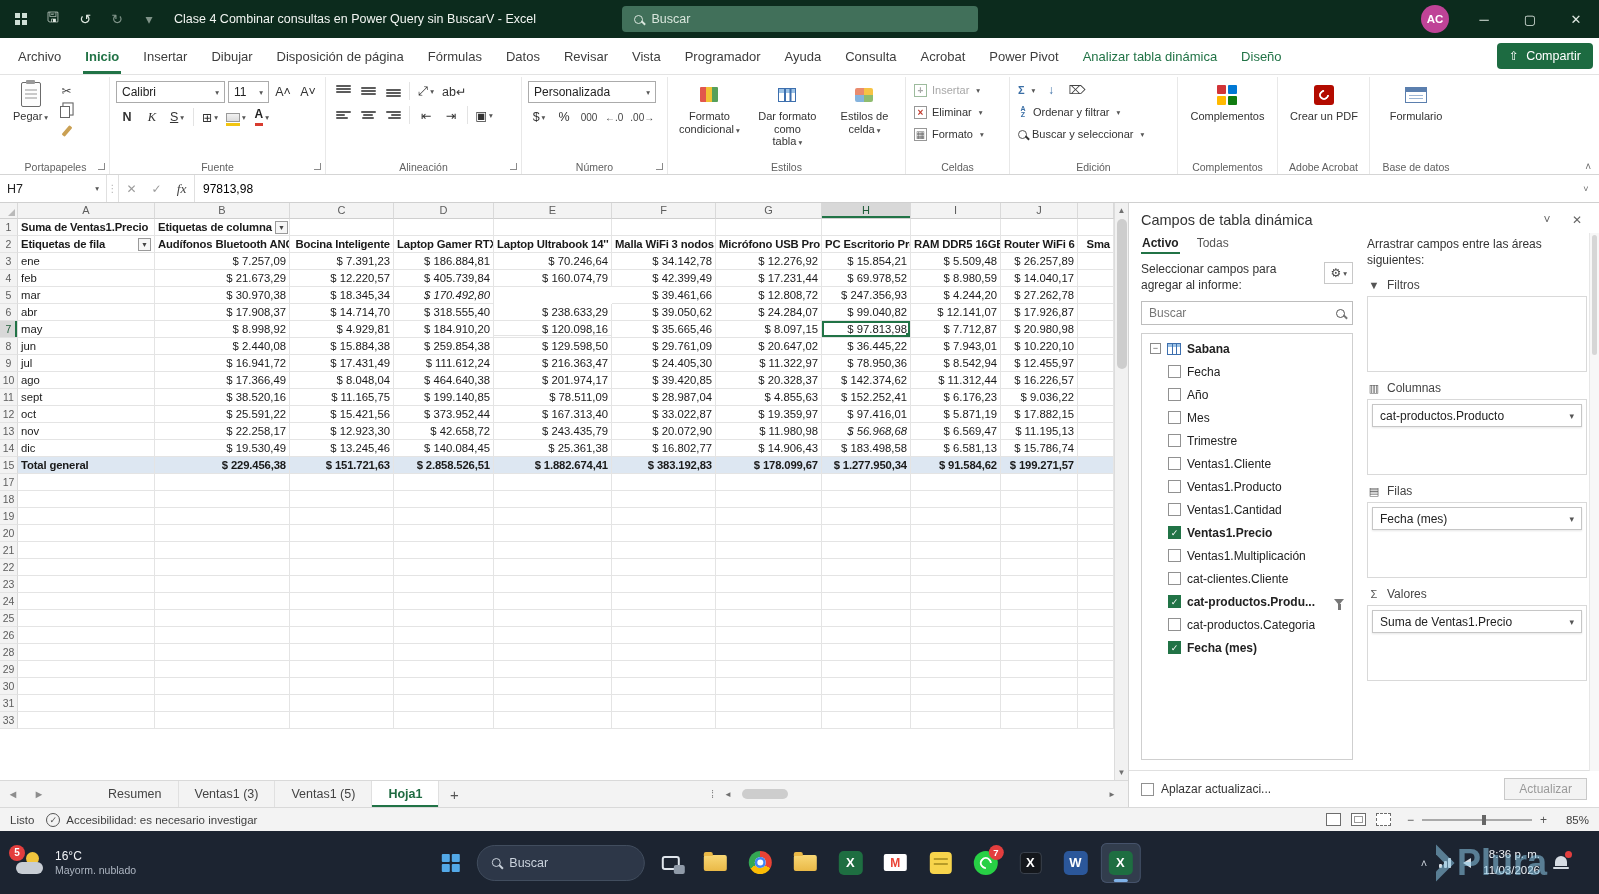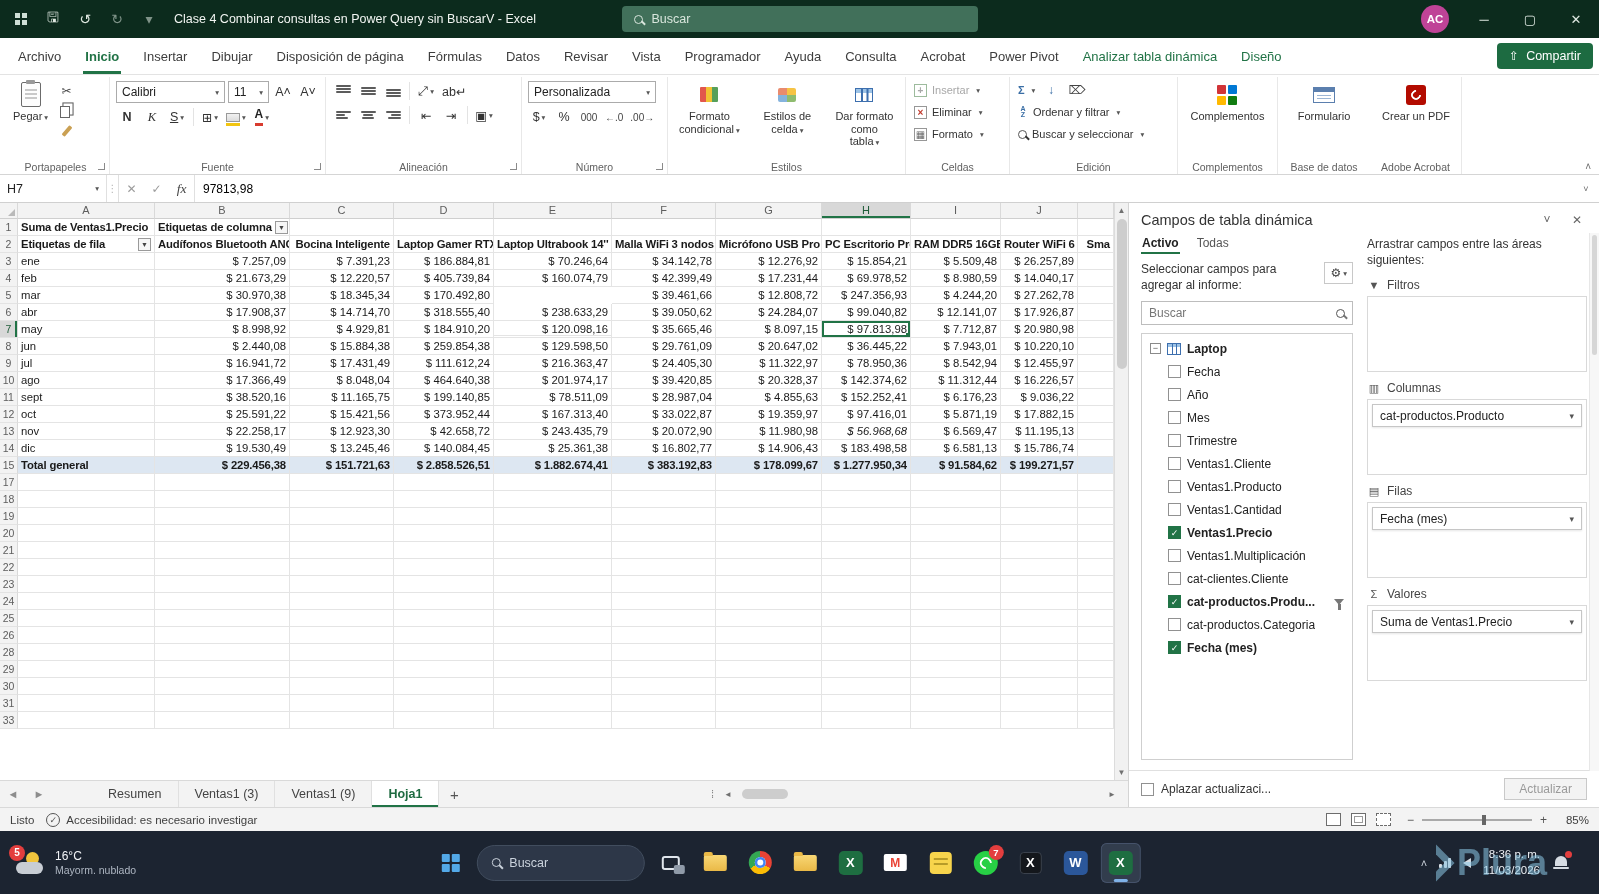--- a/index.html
+++ b/index.html
@@ -462,29 +462,29 @@
 
     <div class="rgroup" style="width:238px;flex-direction:row;gap:8px">
       <div class="bigbtn wide">
         <span class="bicon">
             <span class="ic-cf"></span>
           </span>
         <span><span>Formato condicional</span><span class="caret">▾</span></span>
       </div>
       <div class="bigbtn wide">
         <span class="bicon">
-            <span class="ic-cstyles"></span>
-          </span>
-        <span><span>Estilos de celda</span><span class="caret">▾</span></span>
+            <span class="ic-ftable"></span>
+          </span>
+        <span><span>Dar formato como tabla</span><span class="caret">▾</span></span>
       </div>
       <div class="bigbtn wide">
         <span class="bicon">
-            <span class="ic-ftable"></span>
-          </span>
-        <span><span>Dar formato como tabla</span><span class="caret">▾</span></span>
+            <span class="ic-cstyles"></span>
+          </span>
+        <span><span>Estilos de celda</span><span class="caret">▾</span></span>
       </div>
       <span class="glabel">Estilos</span>
     </div>
 
     <div class="rgroup" style="width:104px;justify-content:flex-start">
       <div class="cellrow disabled">
         <span class="mi ins disabled">+</span>
         <span>Insertar</span>
           <span class="caret">▾</span>
       </div>
@@ -529,38 +529,38 @@
               <span></span>
               <span></span>
               <span></span>
             </span>
           </span>
         <span>Complementos</span>
       </div>
       <span class="glabel">Complementos</span>
     </div>
 
+    <div class="rgroup" style="width:92px">
+      <div class="bigbtn wide" style="width:80px;margin:0 auto">
+        <span class="bicon">
+            <span class="ic-acro"></span>
+          </span>
+        <span>Crear un PDF</span>
+      </div>
+      <span class="glabel">Adobe Acrobat</span>
+    </div>
+
     <div class="rgroup" style="width:92px;border-right:none">
       <div class="bigbtn" style="margin:0 auto">
         <span class="bicon">
             <span class="ic-formwin"></span>
           </span>
         <span>Formulario</span>
       </div>
       <span class="glabel">Base de datos</span>
-    </div>
-
-    <div class="rgroup" style="width:92px">
-      <div class="bigbtn wide" style="width:80px;margin:0 auto">
-        <span class="bicon">
-            <span class="ic-acro"></span>
-          </span>
-        <span>Crear un PDF</span>
-      </div>
-      <span class="glabel">Adobe Acrobat</span>
     </div>
 
     <span class="ribbon-collapse">˄</span>
   </div>
 
   <div class="fbar">
     <div class="namebox">
       <span>H7</span>
       <span class="caret">▾</span>
     </div>
@@ -644,21 +644,21 @@
               <div class="g-cell num" style="width: 89px;">$ 69.978,52</div>
               <div class="g-cell num" style="width: 90px;">$ 8.980,59</div>
               <div class="g-cell num" style="width: 77px;">$ 14.040,17</div>
               <div class="g-cell" style="width: 36px;"></div>
             </div>
             <div class="g-row">
               <div class="g-rowhead">5</div>
               <div class="g-cell" style="width: 137px;">mar</div>
               <div class="g-cell num" style="width: 135px;">$ 30.970,38</div>
               <div class="g-cell num" style="width: 104px;">$ 18.345,34</div>
-              <div class="g-cell num" style="width: 100px;">$ 170.492,80</div>
+              <div class="g-cell num" style="width: 100px; font-style: italic;">$ 170.492,80</div>
               <div class="g-cell num" style="width: 118px; margin-top: 48px;">$ 231.063,73</div>
               <div class="g-cell num" style="width: 104px;">$ 39.461,66</div>
               <div class="g-cell num" style="width: 106px;">$ 12.808,72</div>
               <div class="g-cell num" style="width: 89px;">$ 247.356,93</div>
               <div class="g-cell num" style="width: 90px;">$ 4.244,20</div>
               <div class="g-cell num" style="width: 77px;">$ 27.262,78</div>
               <div class="g-cell" style="width: 36px;"></div>
             </div>
             <div class="g-row">
               <div class="g-rowhead">6</div>
@@ -1017,21 +1017,21 @@
           <span class="vs-spacer"></span>
           <span class="vs-arrow">▼</span>
         </div>
       </div>
       <div class="stabs">
         <span class="st-nav">◄</span>
         <span class="st-nav">►</span>
         <div id="sheet-tab-strip">
             <div class="stab">Resumen</div>
             <div class="stab">Ventas1 (3)</div>
-            <div class="stab">Ventas1 (9)</div>
+            <div class="stab">Ventas1 (5)</div>
             <div class="stab active">Hoja1</div>
           </div>
         <span class="st-add">+</span>
         <span class="st-dots">⁞</span>
         <div class="hscroll">
           <span class="hs-arrow">◄</span>
           <span class="hs-track">
               <span class="hs-thumb"></span>
             </span>
           <span class="hs-arrow">►</span>
@@ -1056,21 +1056,21 @@
             <span class="p-gear">⚙<span class="caret">▾</span></span>
           </div>
           <div class="p-search">
             <span>Buscar</span>
             <span class="mag dark"></span>
           </div>
           <div class="f-list" id="field-list">
               <div class="f-item f-table">
                 <div class="f-collapse">−</div>
                 <div class="f-tableicon"></div>
-                <div class="f-label f-bold">Laptop</div>
+                <div class="f-label f-bold">Sabana</div>
               </div>
               <div class="f-item f-field">
                 <div class="f-check"></div>
                 <div class="f-label">Fecha</div>
               </div>
               <div class="f-item f-field">
                 <div class="f-check"></div>
                 <div class="f-label">Año</div>
               </div>
               <div class="f-item f-field">

